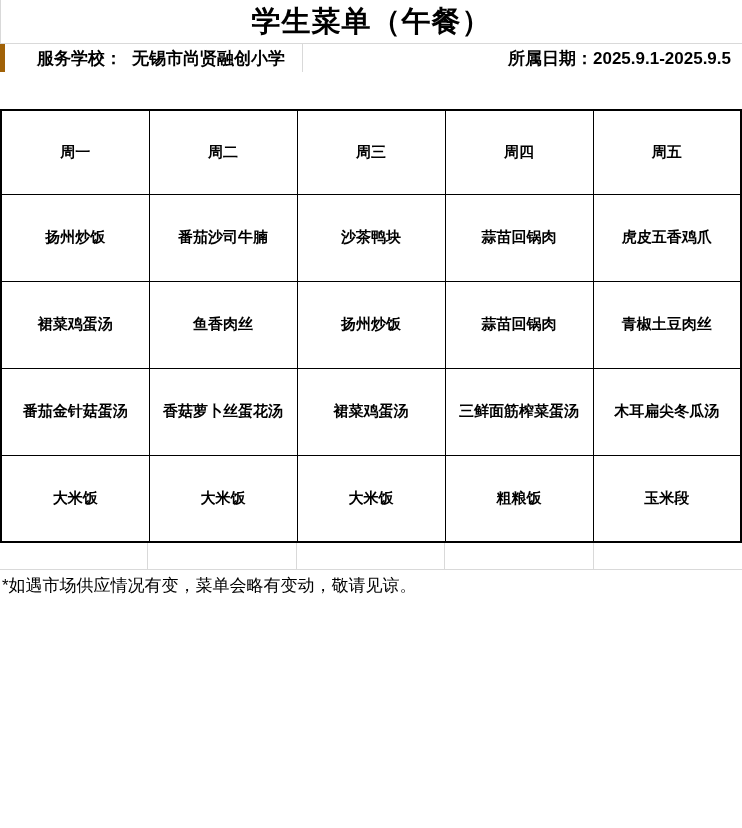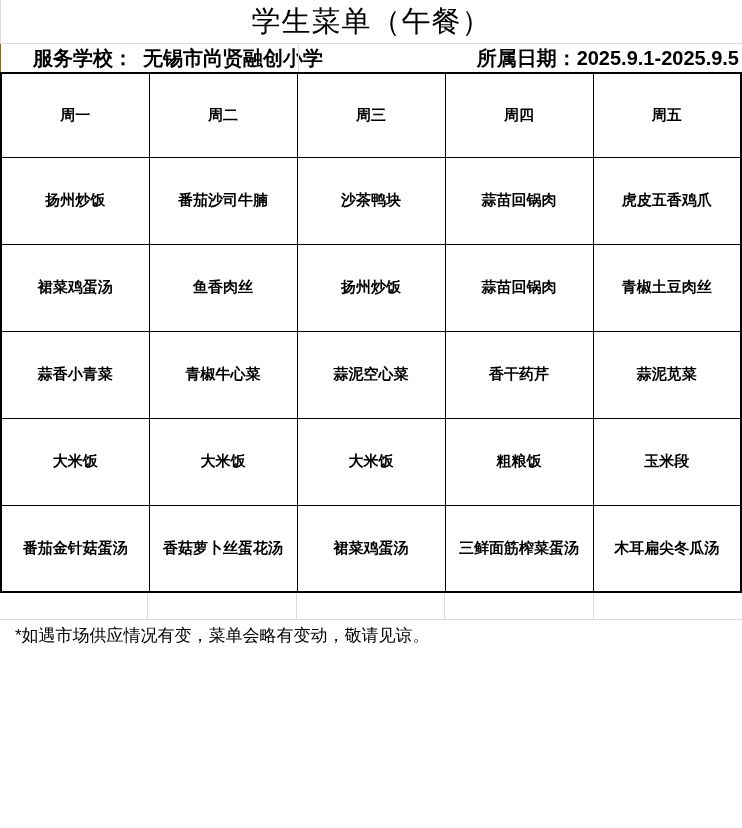--- a/index.html
+++ b/index.html
@@ -13,44 +13,45 @@
   .page { width:742px; height:828px; background:#ffffff; }
 
   
   .title-row {
     height:44px;
     display:flex; align-items:center; justify-content:center;
     border-left:1px solid #d9d9d9;
     border-bottom:1px solid #d9d9d9;
   }
   .title-row h1 {
-    font-size:29px; font-weight:normal; letter-spacing:1px;
+    font-size:29px; font-weight:bold; letter-spacing:1px;
     line-height:1;
   }
 
   
   .info-row {
     height:28px;
     display:flex; align-items:center; justify-content:space-between;
-    border-left:1px solid #a16207;
+    border-left:5px solid #a16207;
     position:relative;
-    font-size:20px; font-weight:600;
+    font-size:17px; font-weight:600;
   }
   .info-left  { padding-left:32px; white-space:nowrap; }
-  .info-right { padding-right:3px; white-space:nowrap; }
+  .info-right { padding-right:11px; white-space:nowrap; }
   .info-divider {
     position:absolute; left:297px; top:0; bottom:0;
     width:1px; background:#d9d9d9;
   }
   .label-gap { display:inline-block; width:10px; }
 
   
   table.menu {
     width:742px; border-collapse:collapse; table-layout:fixed;
     border:2px solid #000000;
+    margin-top:37px;
   }
   table.menu td {
     border:1.5px solid #000000;
     text-align:center; vertical-align:middle;
     font-size:15px; font-weight:600;
     padding:0 4px;
     overflow:hidden; white-space:nowrap;
   }
   tr.day-row td  { height:84px; }
   tr.dish-row td { height:87px; }
@@ -60,21 +61,21 @@
   .ghost-cell {
     width:148.4px; height:100%;
     border-right:1px solid #d9d9d9;
     border-bottom:1px solid #d9d9d9;
   }
   .ghost-cell:last-child { border-right:none; }
 
   
   .footnote-row {
     height:31px; display:flex; align-items:center;
-    padding-left:15px;
+    padding-left:2px;
     font-size:17px; font-weight:400;
   }
 </style>
 </head>
 <body>
 
 <div class="page">
 
   <div class="title-row">
     <h1>学生菜单（午餐）</h1>
@@ -103,39 +104,32 @@
         <td>虎皮五香鸡爪</td>
       </tr>
       <tr class="dish-row">
         <td>裙菜鸡蛋汤</td>
         <td>鱼香肉丝</td>
         <td>扬州炒饭</td>
         <td>蒜苗回锅肉</td>
         <td>青椒土豆肉丝</td>
       </tr>
       <tr class="dish-row">
-        <td>蒜香小青菜</td>
-        <td>青椒牛心菜</td>
-        <td>蒜泥空心菜</td>
-        <td>香干药芹</td>
-        <td>蒜泥苋菜</td>
+        <td>番茄金针菇蛋汤</td>
+        <td>香菇萝卜丝蛋花汤</td>
+        <td>裙菜鸡蛋汤</td>
+        <td>三鲜面筋榨菜蛋汤</td>
+        <td>木耳扁尖冬瓜汤</td>
       </tr>
       <tr class="dish-row">
         <td>大米饭</td>
         <td>大米饭</td>
         <td>大米饭</td>
         <td>粗粮饭</td>
         <td>玉米段</td>
-      </tr>
-      <tr class="dish-row">
-        <td>番茄金针菇蛋汤</td>
-        <td>香菇萝卜丝蛋花汤</td>
-        <td>裙菜鸡蛋汤</td>
-        <td>三鲜面筋榨菜蛋汤</td>
-        <td>木耳扁尖冬瓜汤</td>
       </tr>
     </tbody>
   </table>
 
   <div class="ghost-row">
     <div class="ghost-cell"></div>
     <div class="ghost-cell"></div>
     <div class="ghost-cell"></div>
     <div class="ghost-cell"></div>
     <div class="ghost-cell"></div>

